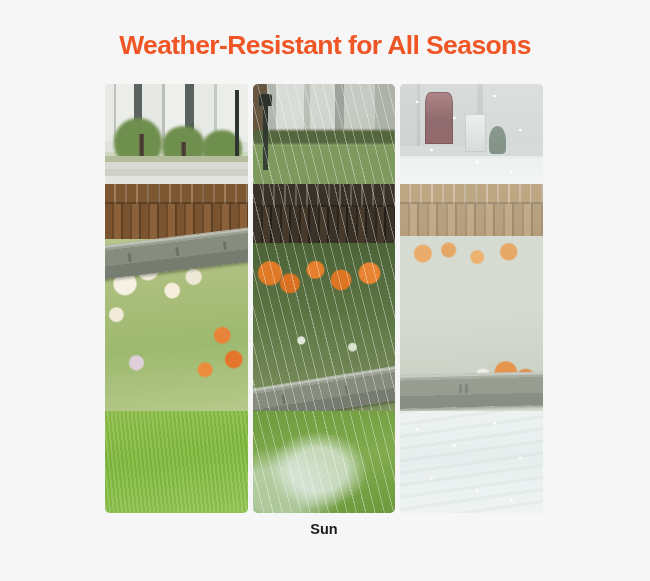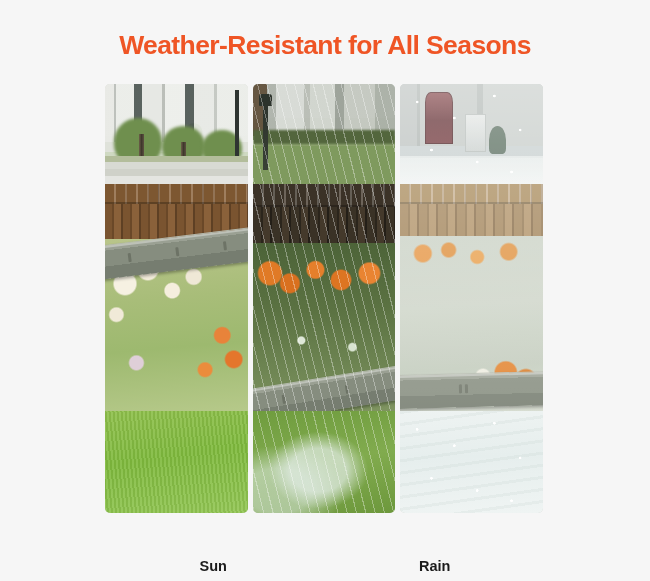--- a/index.html
+++ b/index.html
@@ -326,21 +326,20 @@
   }
 
   
   .captions {
     position: absolute;
     top: 521px;
     left: 105px;
     width: 438px;
     display: flex;
     gap: 5px;
-    margin-top: 37px;
   }
   .caption {
     flex: 1 1 0;
     text-align: center;
     font-size: 14.5px;
     font-weight: bold;
     color: #1b1b1b;
     font-family: "Liberation Sans", sans-serif;
   }
 </style>
@@ -427,16 +426,15 @@
 
       <div class="band-lawn">
         <div class="snow-flakes"></div>
       </div>
     </div>
 
   </div>
 
   <div class="captions">
     <div class="caption">Sun</div>
-    <div class="caption">Rain</div>
   </div>
 
 </div>
 
 </body></html>

